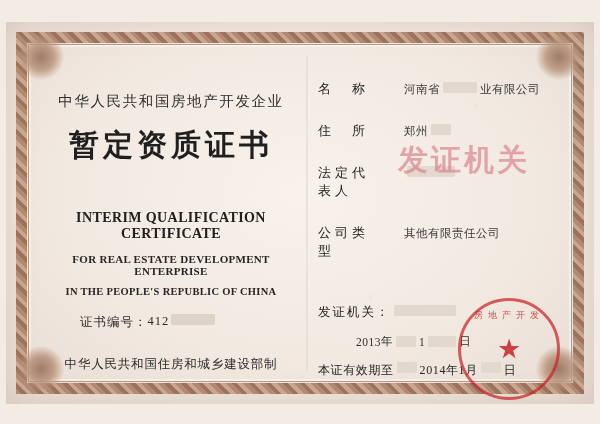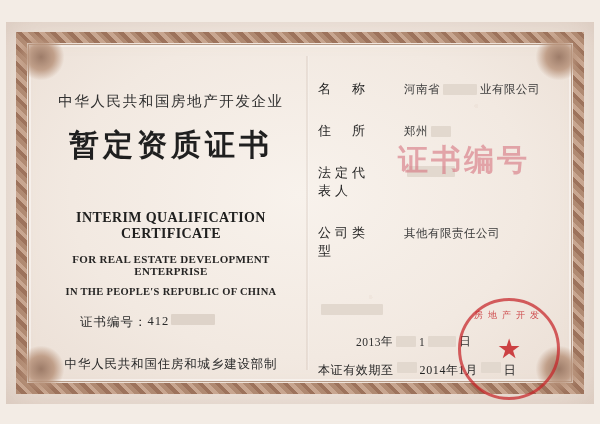--- a/index.html
+++ b/index.html
@@ -189,21 +189,20 @@
     letter-spacing: 4px;
     width: 66px;
     flex: none;
     color: #1f1f1f;
   }
   .f-value {
     font-size: 11.5px;
     letter-spacing: .5px;
     color: #3a3a3a;
     display: flex;
-    align-items: center;
   }
   .blank {
     display: inline-block;
     height: 11px;
     background: #e2d8ce;
     border-radius: 1px;
     margin: 0 3px;
   }
   .blank.w20 { width: 20px; }
   .blank.w28 { width: 28px; }
@@ -370,24 +369,25 @@
           <span class="blank w48"></span>
         </span>
       </div>
 
       <div class="field">
         <span class="f-label">公司类型</span>
         <span class="f-value">其他有限责任公司</span>
       </div>
     </div>
 
-    <div class="watermark">证书编号</div>
+    <div class="watermark">发证机关</div>
 
     <div class="auth">
       <div class="auth-row">
+        <span class="auth-label">发证机关：</span>
         <span class="blank w62"></span>
       </div>
     </div>
 
     <div class="date-row">
       <span>2013</span>
       <span>年</span>
       <span class="blank w20"></span>
       <span>1</span>
       <span class="blank w28"></span>

